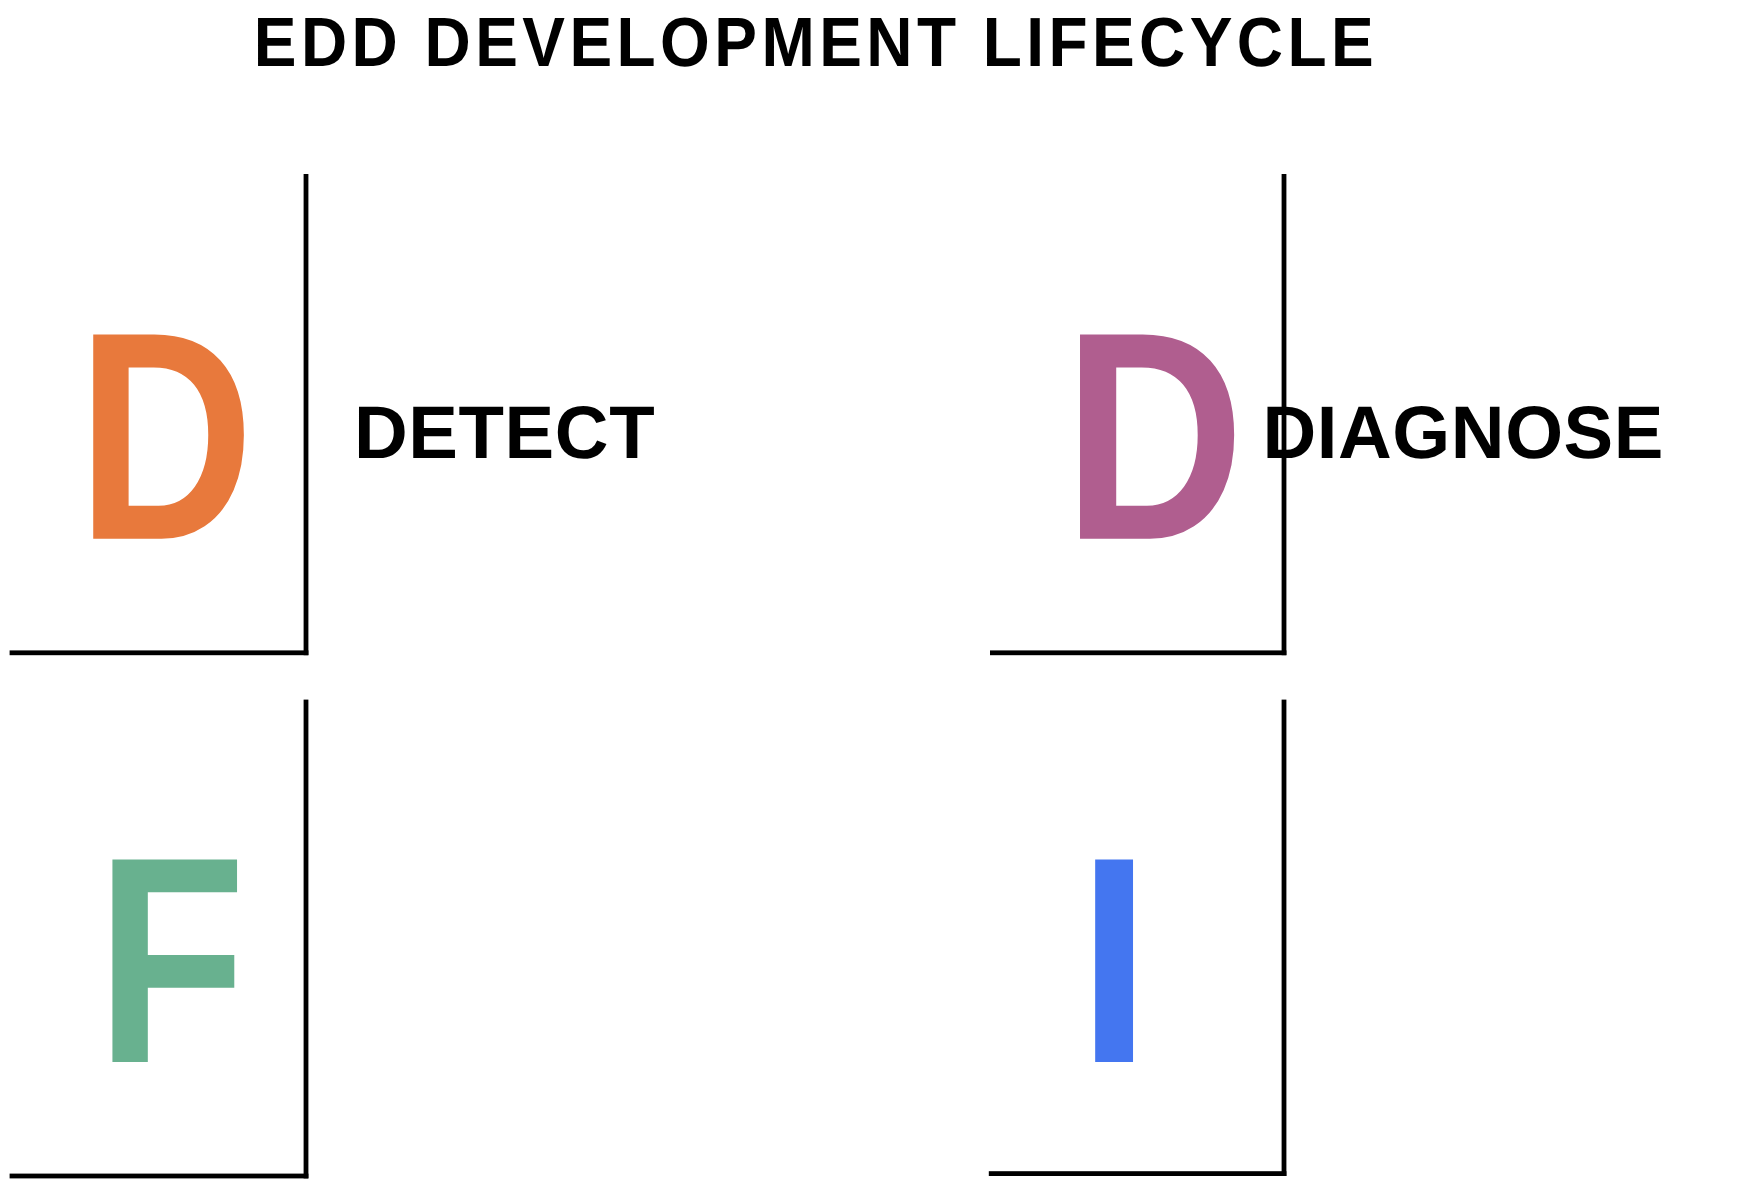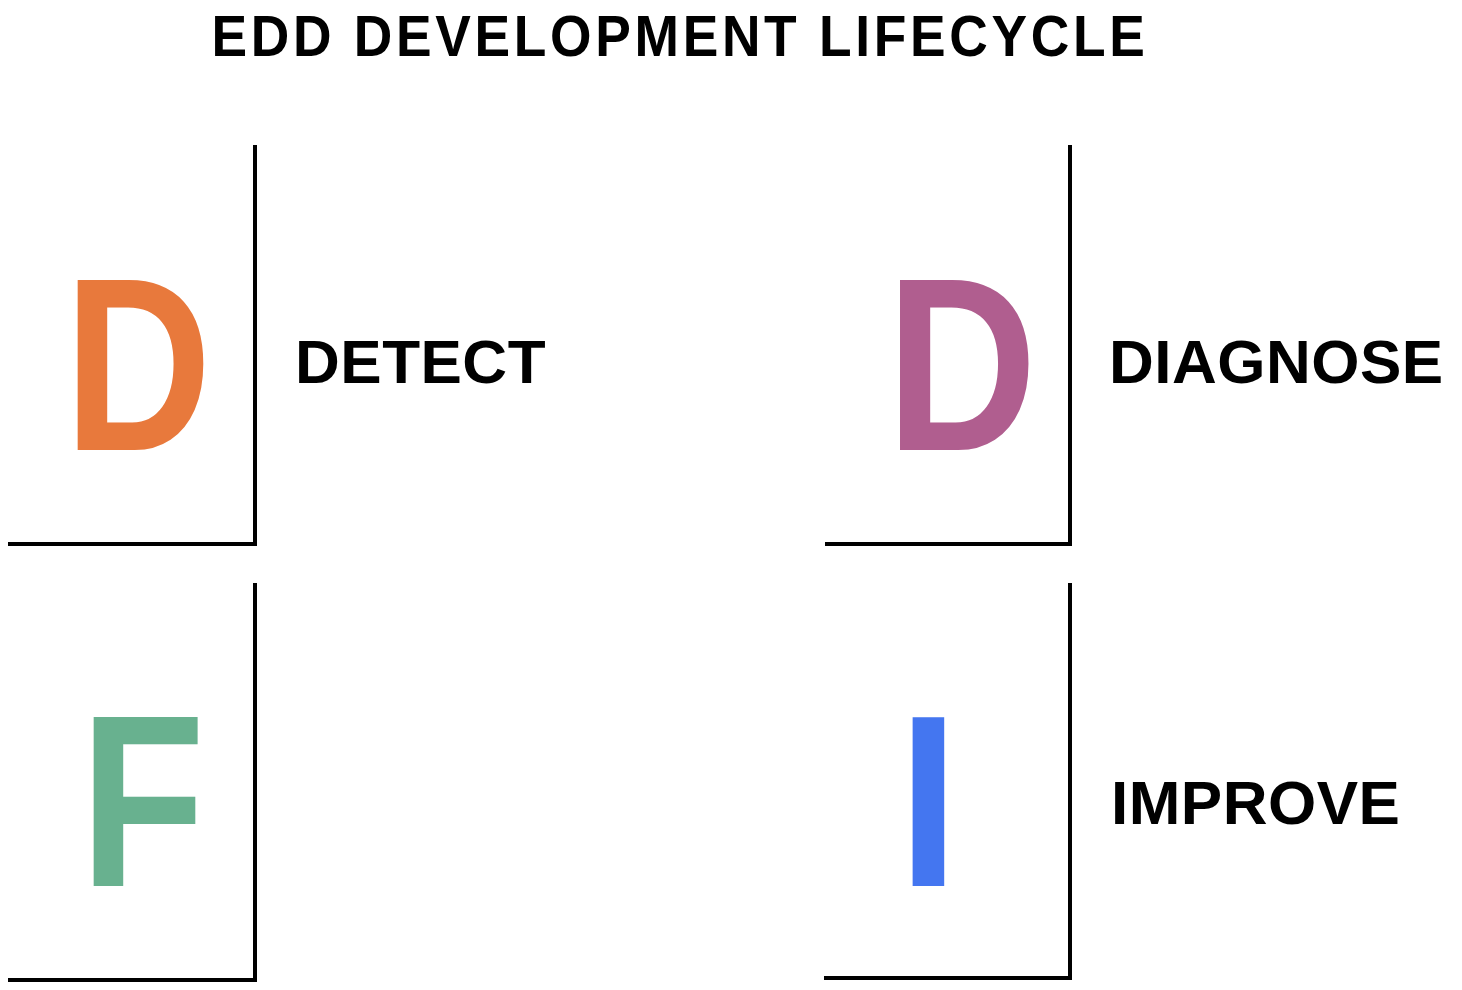--- a/index.html
+++ b/index.html
@@ -86,21 +86,21 @@
     position: absolute;
     font-family: "Liberation Sans", sans-serif;
     font-weight: bold;
     font-size: 62px;
     line-height: 62px;
     letter-spacing: 0.5px;
     color: #000000;
     white-space: nowrap;
   }
   .label-detect   { left: 295px;  top: 331px; }
-  .label-diagnose { left: 1109px; top: 331px; }
+  .label-diagnose { left: 1052px; top: 331px; }
   .label-fix      { left: 295px;  top: 772px; }
   .label-improve  { left: 1111px; top: 772px; }
 </style>
 </head>
 <body>
 
 <div id="canvas" style="background: rgb(255, 255, 255);">
 
   <div class="title" style="color: rgb(0, 0, 0);">EDD DEVELOPMENT LIFECYCLE</div>
 
@@ -114,15 +114,14 @@
   <div class="initial initial-diagnose" style="color: rgb(176, 94, 143);">D</div>
   <div class="stage-label label-diagnose" style="color: rgb(0, 0, 0);">DIAGNOSE</div>
 
   <div class="bracket-v q3-v" style="background: rgb(0, 0, 0);"></div>
   <div class="bracket-h q3-h" style="background: rgb(0, 0, 0);"></div>
   <div class="initial initial-fix" style="color: rgb(104, 177, 143);">F</div>
 
   <div class="bracket-v q4-v" style="background: rgb(0, 0, 0);"></div>
   <div class="bracket-h q4-h" style="background: rgb(0, 0, 0);"></div>
   <div class="initial initial-improve" style="color: rgb(68, 118, 240);">I</div>
-  <div class="stage-label label-improve" style="color: rgb(0, 0, 0);">IMPROVE</div>
 
 </div>
 
 </body></html>

